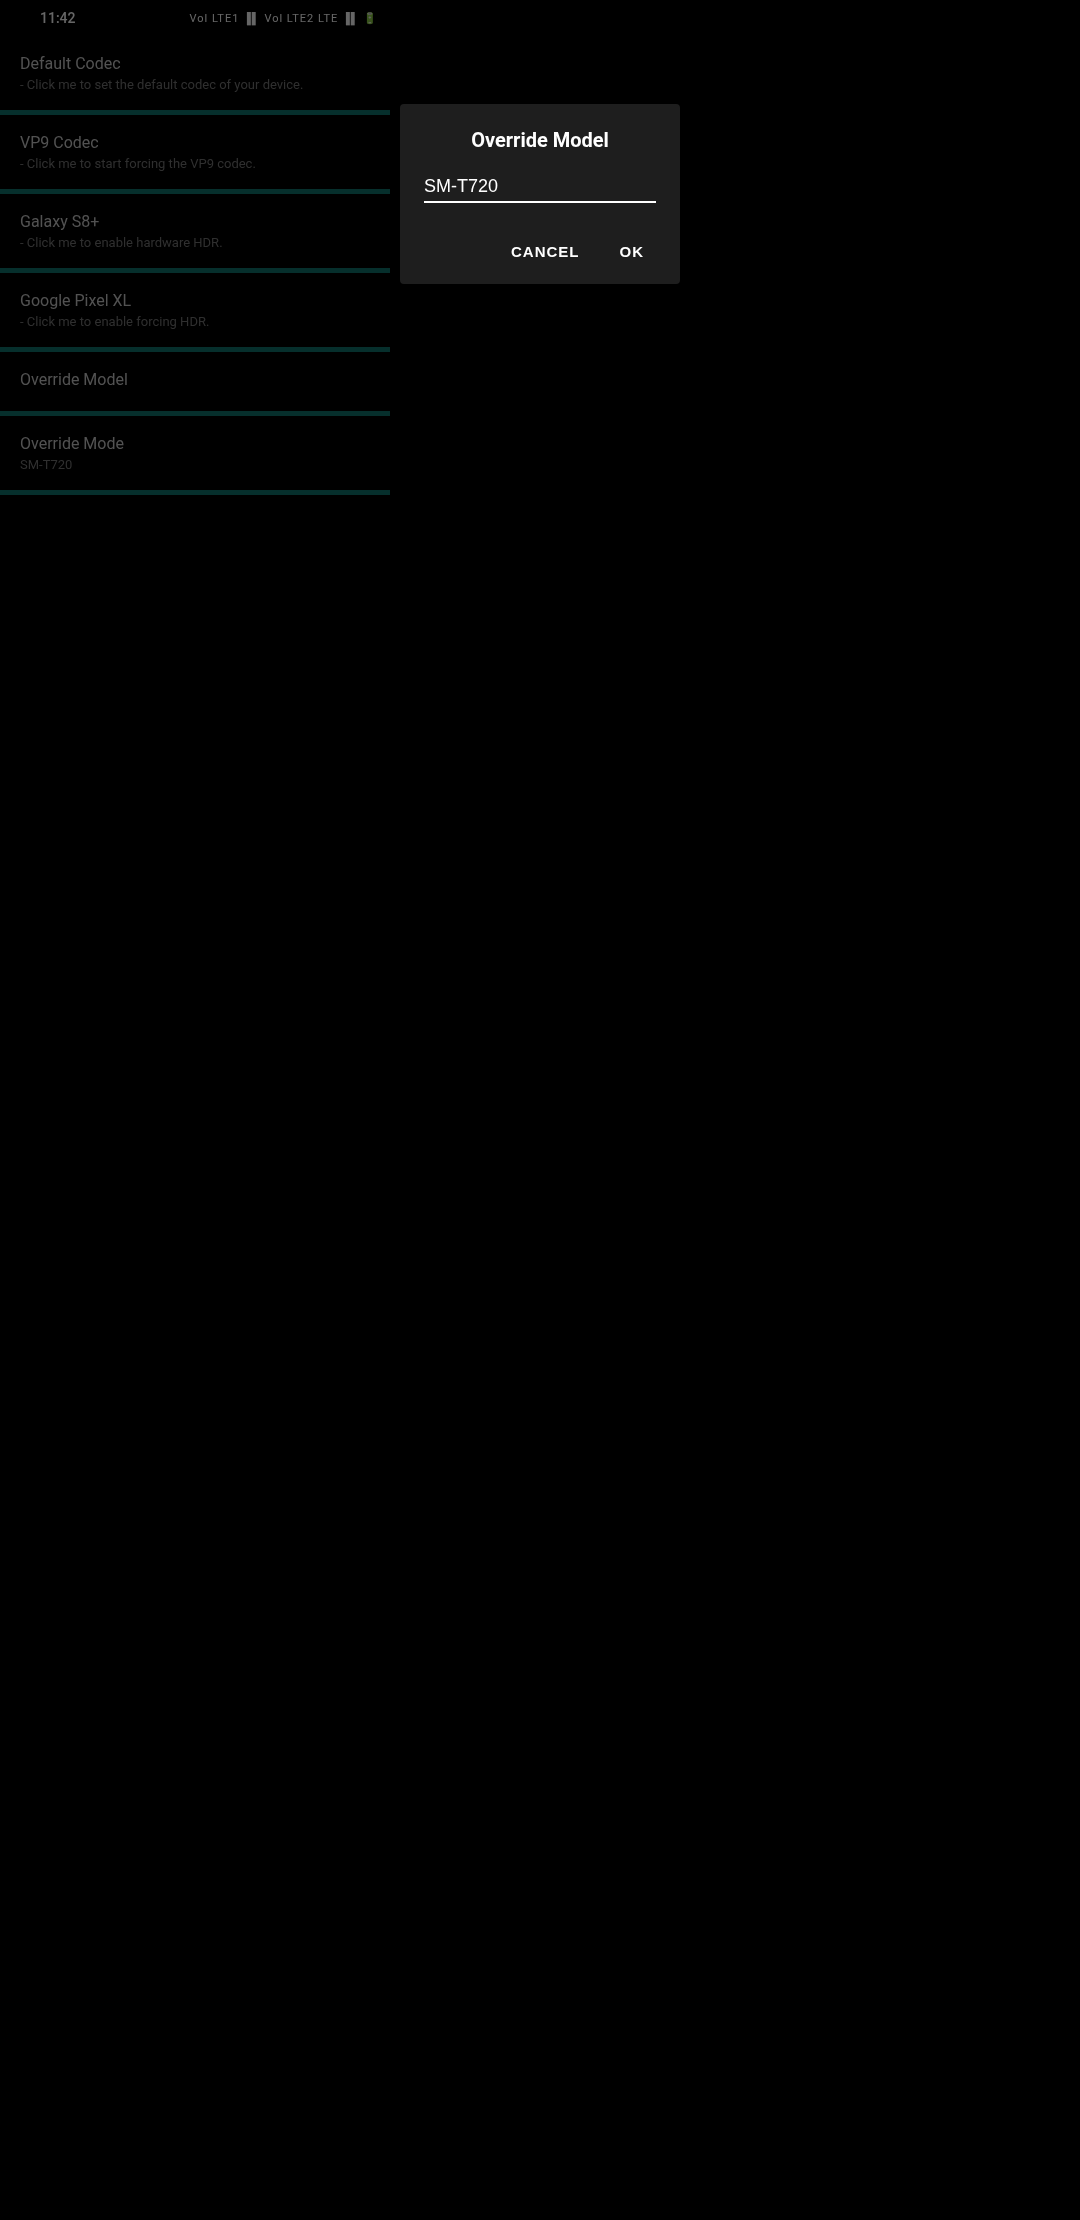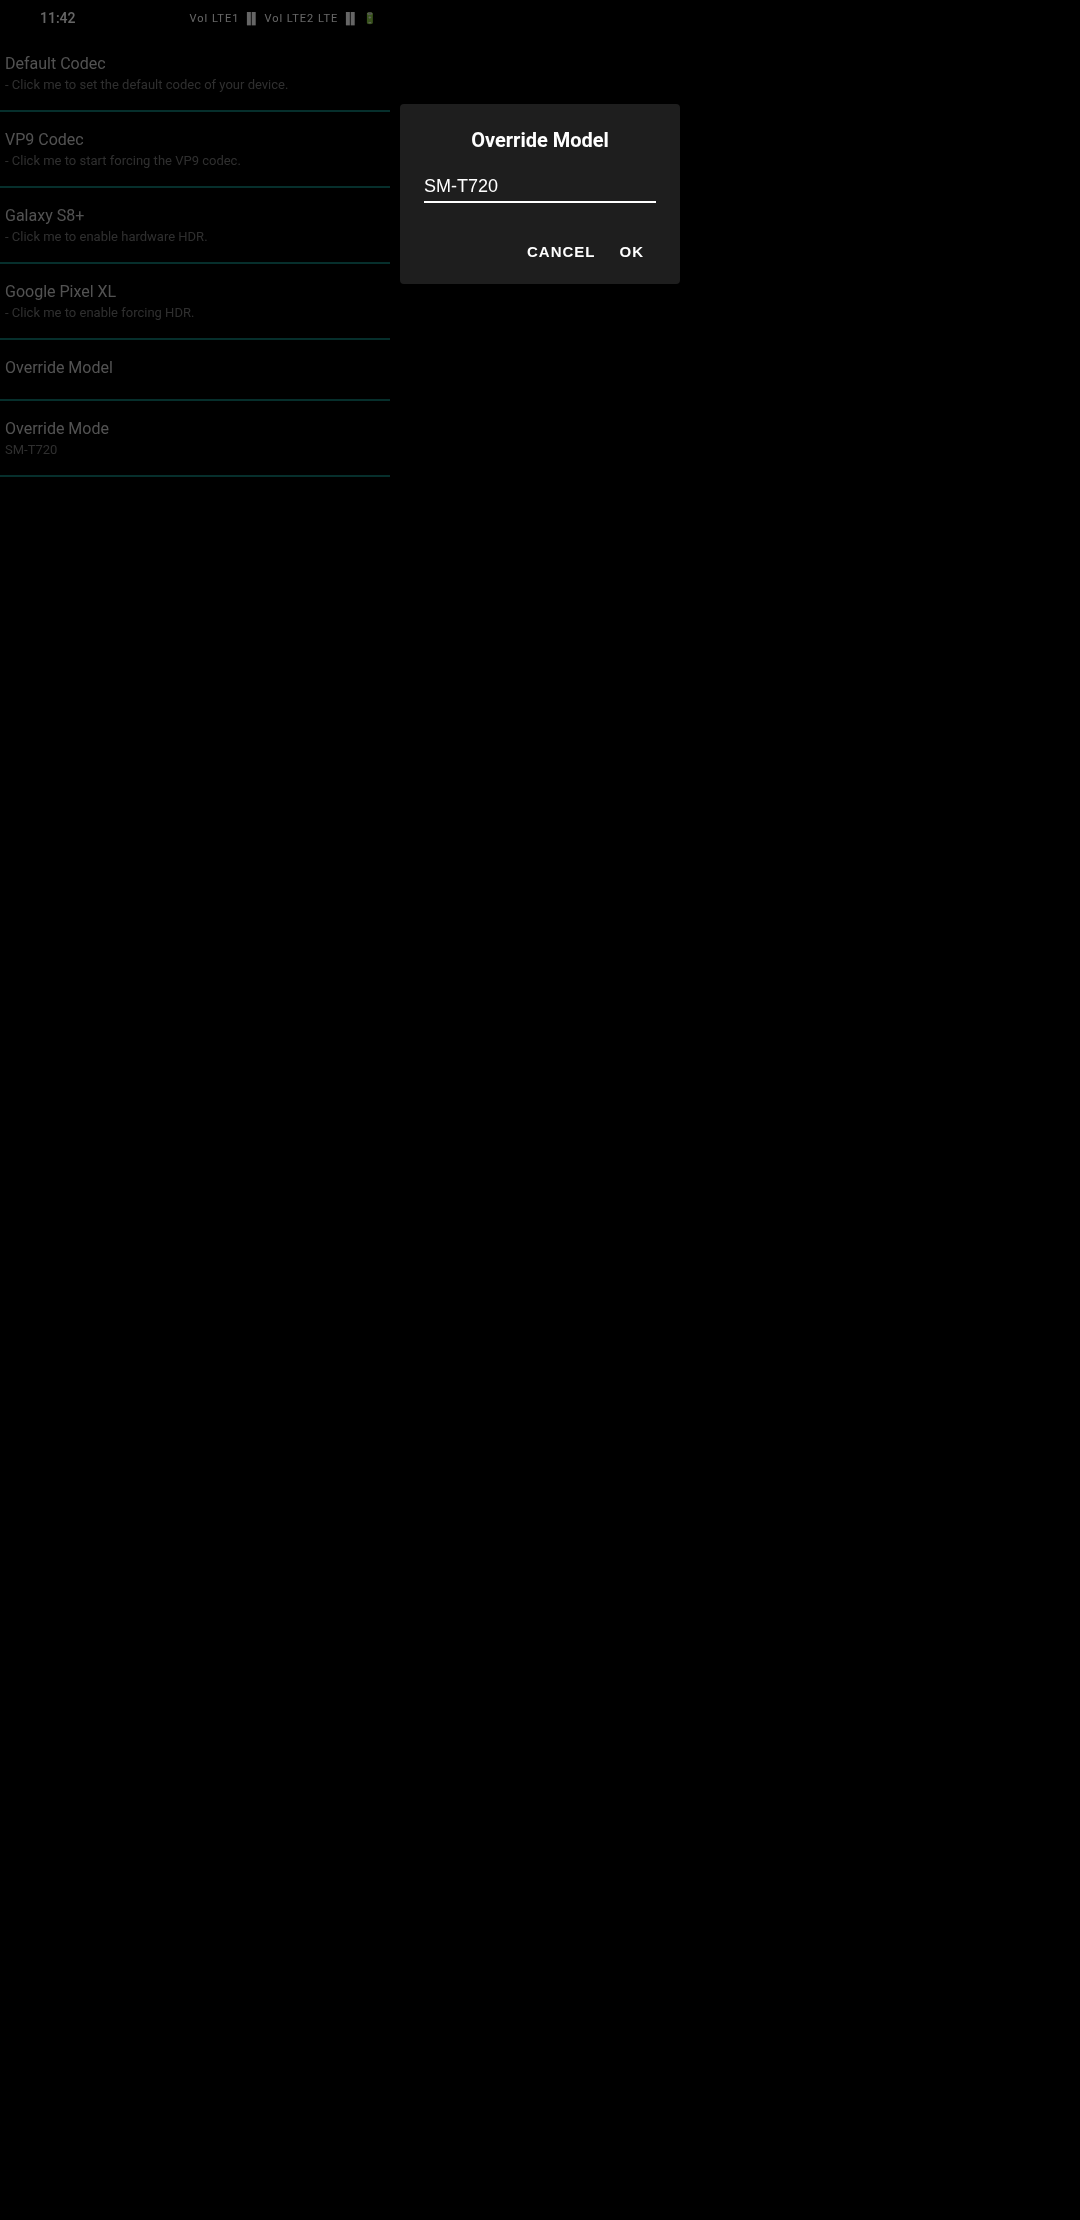--- a/index.html
+++ b/index.html
@@ -39,22 +39,22 @@
       display: flex;
       align-items: flex-start;
       gap: 3px;
     }
 
     .settings-list {
       width: 100%;
     }
 
     .settings-item {
-      padding: 18px 5px;
-      border-bottom: 2px solid #0f766e;
+      padding: 18px 20px;
+      border-bottom: 5px solid #0f766e;
       cursor: pointer;
     }
 
     .settings-item-title {
       color: #ccc;
       font-size: 16px;
       margin-bottom: 4px;
     }
 
     .settings-item-subtitle {
@@ -111,21 +111,21 @@
       outline: none;
       color: #fff;
       font-size: 18px;
       width: 100%;
       caret-color: #fff;
     }
 
     .dialog-actions {
       display: flex;
       justify-content: flex-end;
-      gap: 0;
+      gap: 16px;
       padding: 8px 0;
     }
 
     .dialog-btn {
       background: transparent;
       border: none;
       color: #fff;
       font-size: 15px;
       font-weight: bold;
       letter-spacing: 1px;

